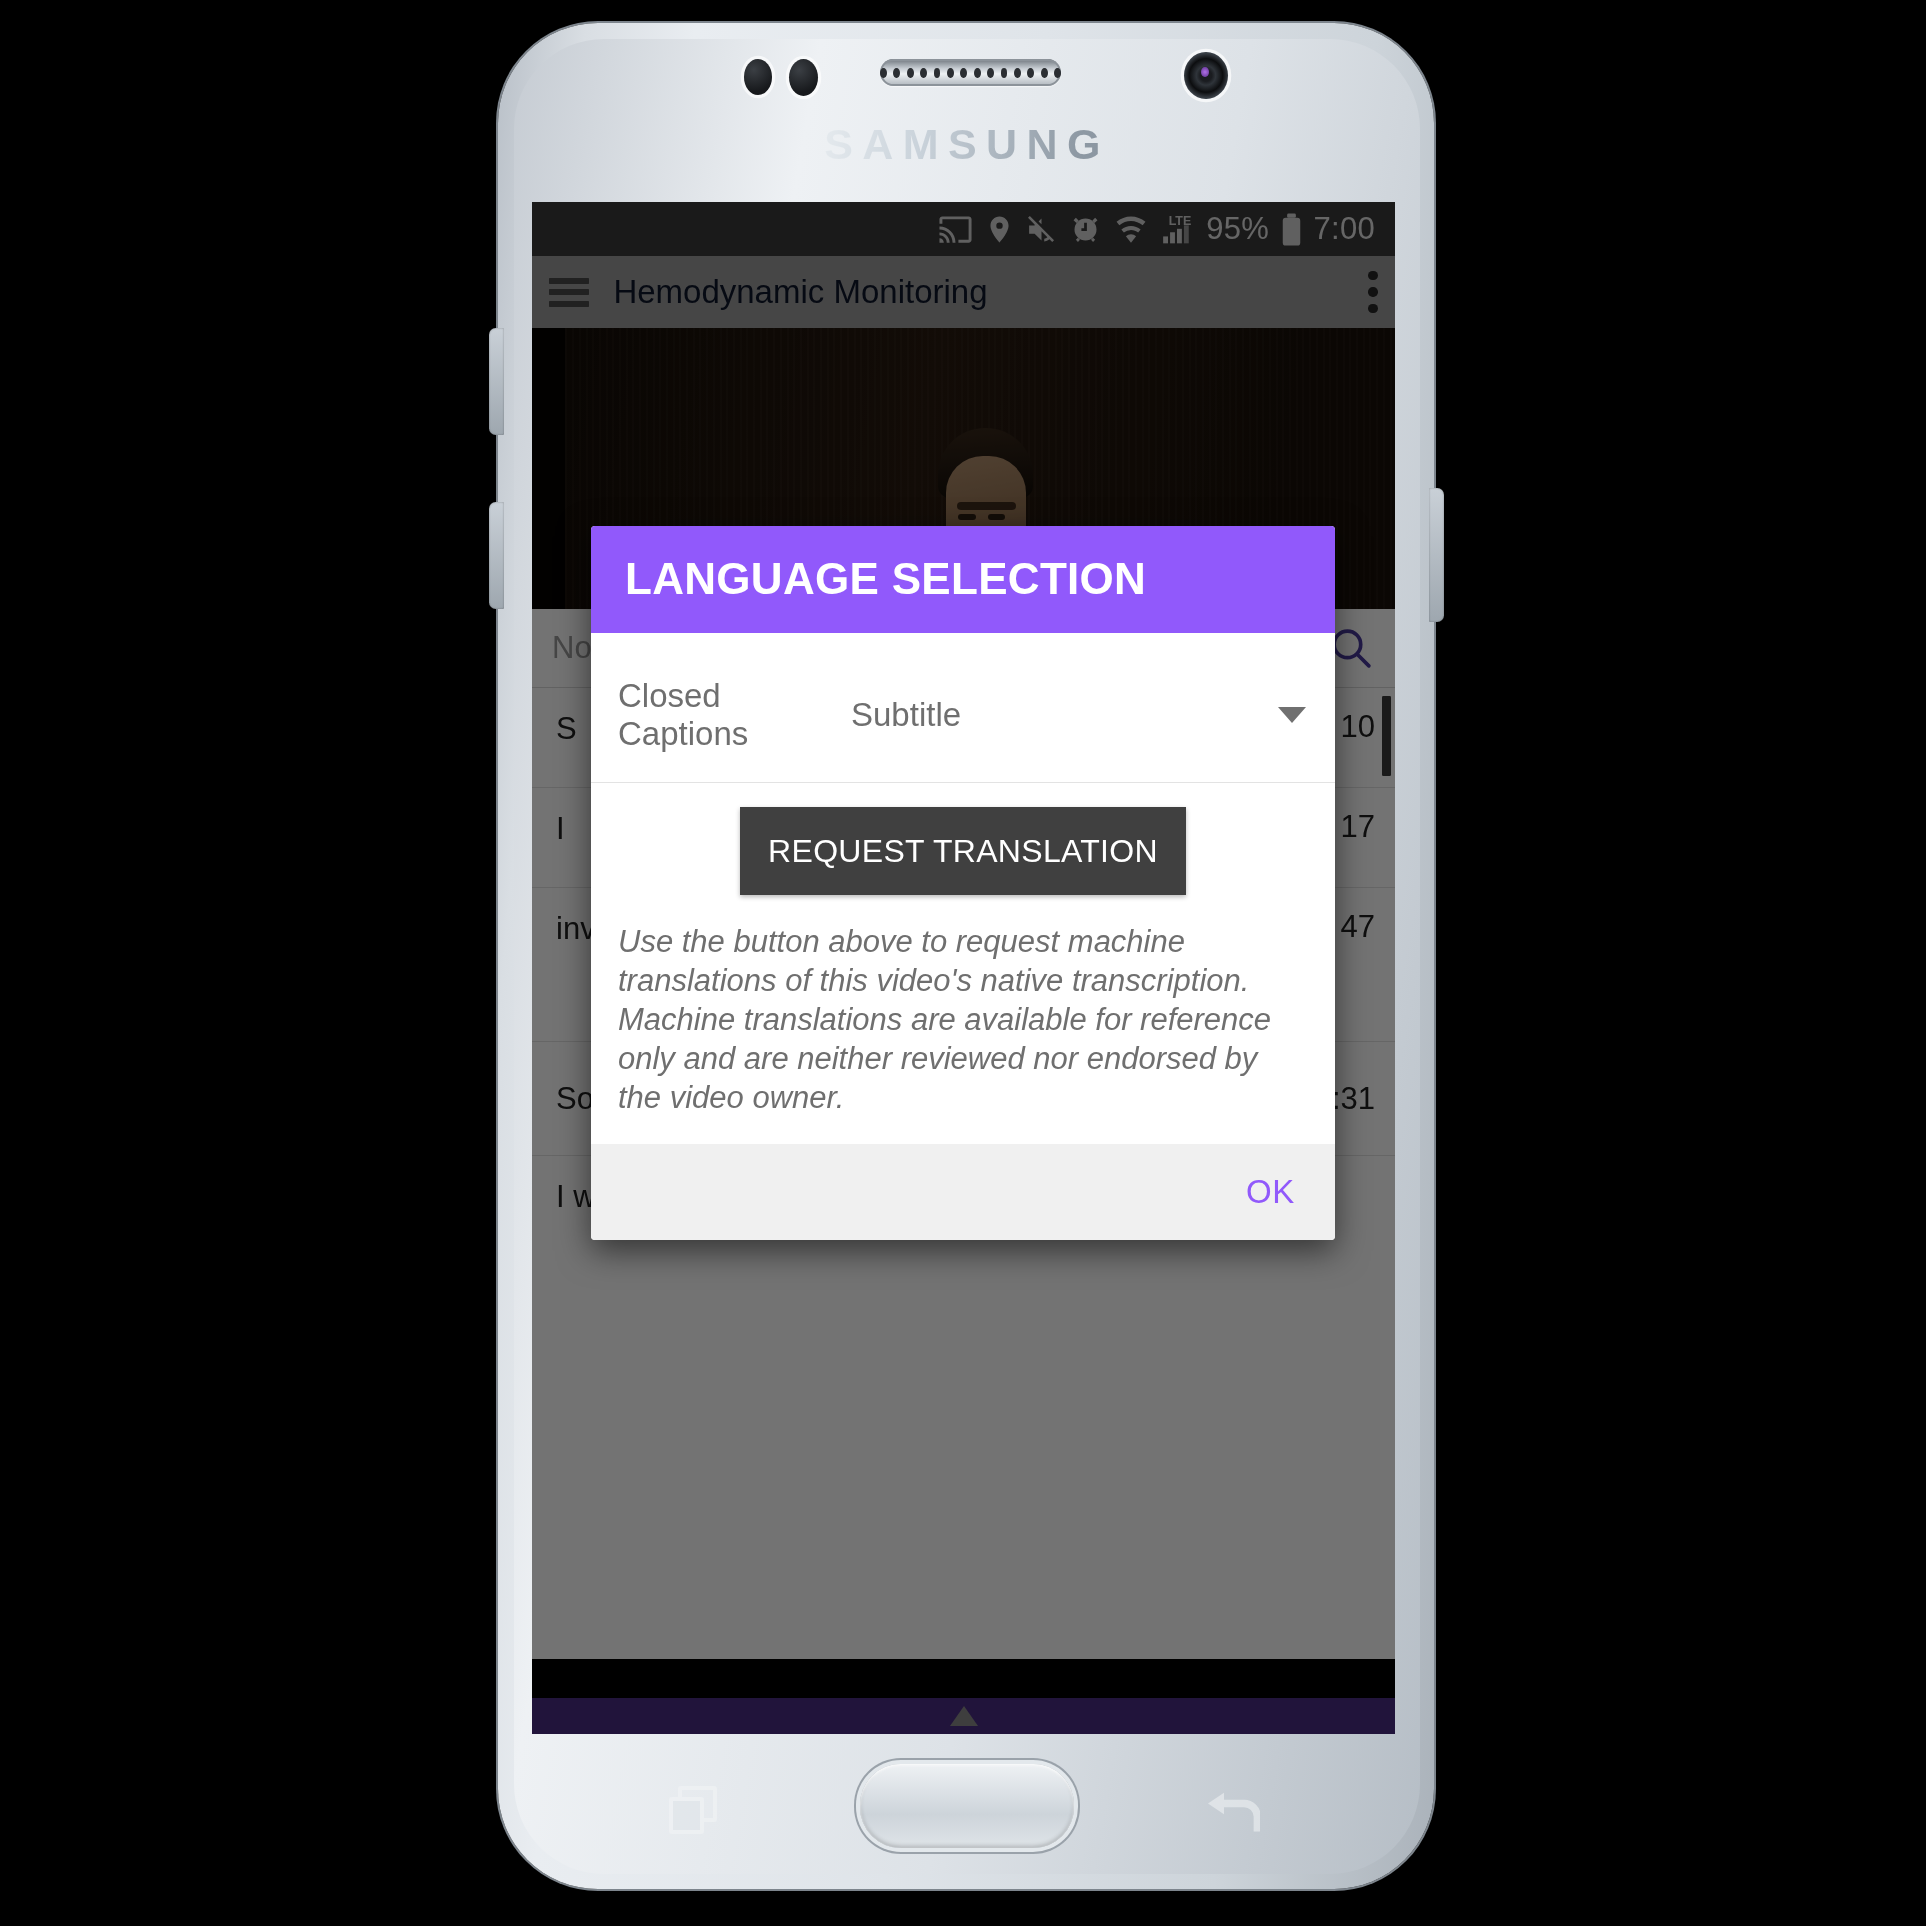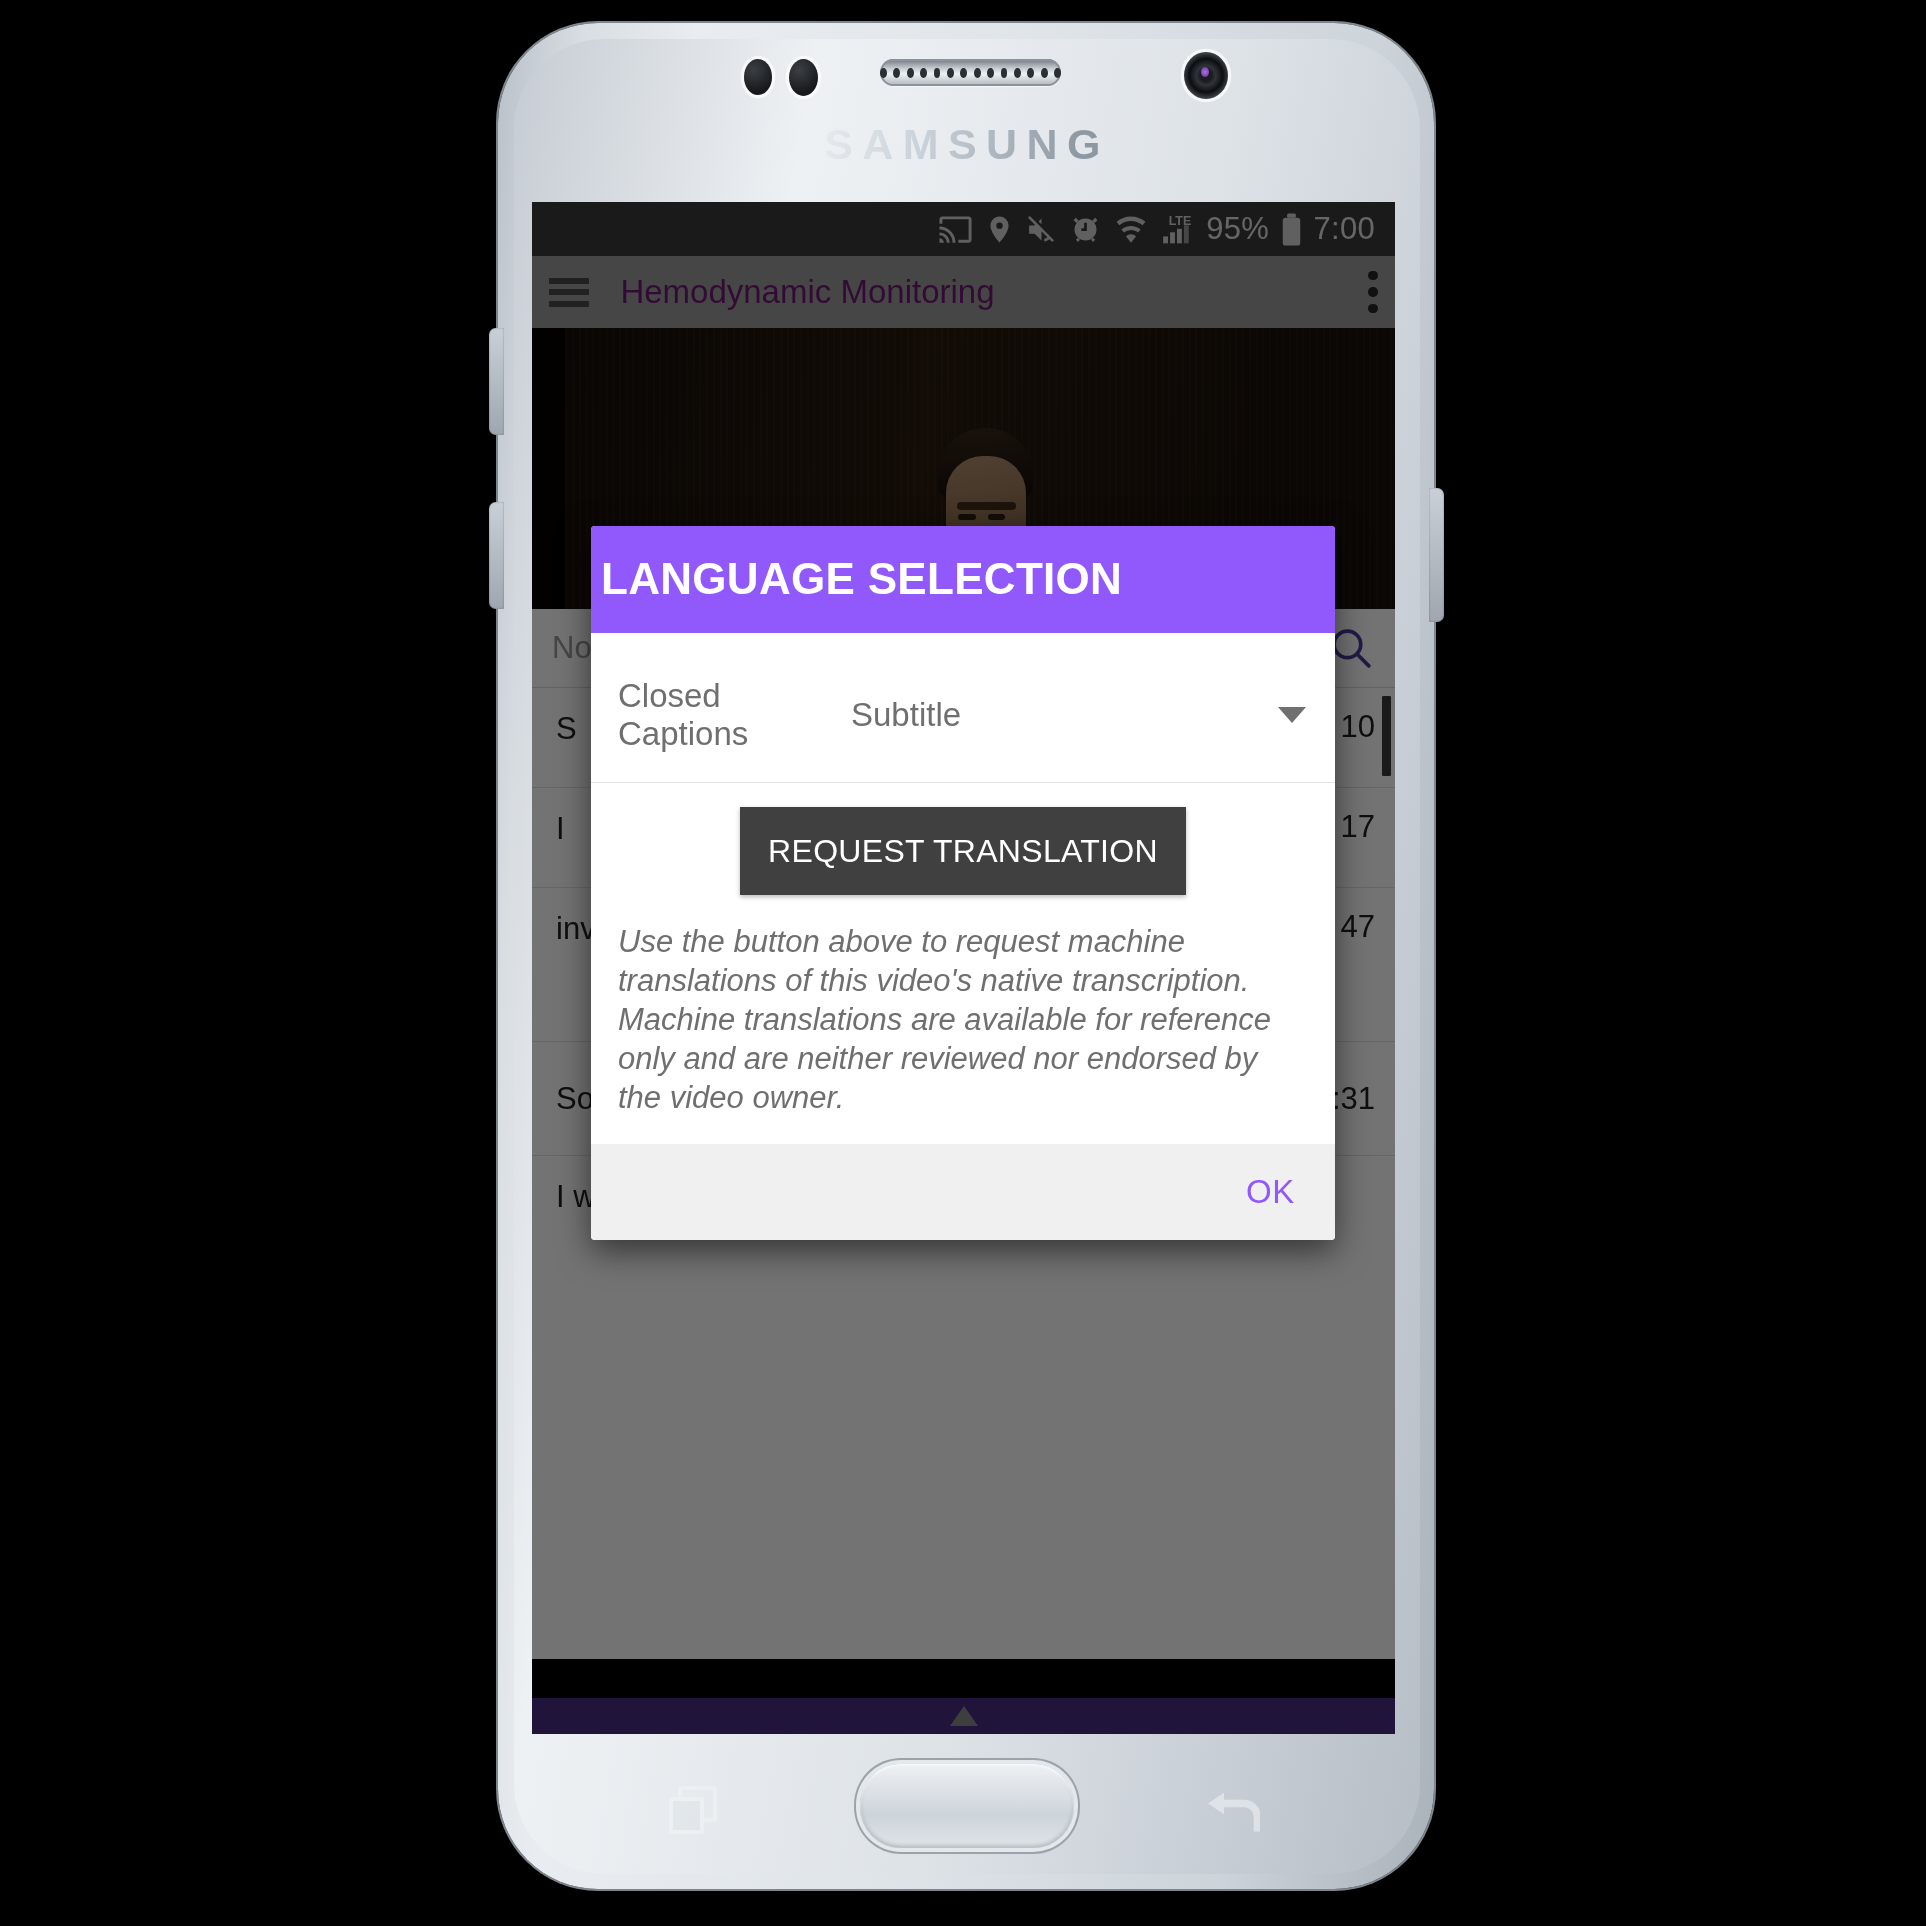--- a/index.html
+++ b/index.html
@@ -102,21 +102,21 @@
   .statusbar svg { display: block; }
   .sb-text { color: #e2e2e2; font-size: 31px; font-weight: 400; letter-spacing: 0.3px; }
 
   
   .appbar {
     position: relative; height: 72px; background: #9c9c9c;
     display: flex; align-items: center; padding: 0 17.4px;
   }
   .hamburger { width: 40px; height: 29px; display:flex; flex-direction:column; justify-content:space-between; cursor:pointer; }
   .hamburger i { display:block; height: 6px; background:#4a4a4a; border-radius:0.7px; }
-  .appbar-title { margin-left: 31px; font-size: 33px; color: #701a75; font-weight: 400; }
+  .appbar-title { margin-left: 24px; font-size: 33px; color: #0f172a; font-weight: 400; }
   .overflow-dots { margin-left:auto; width: 9.4px; display:flex; flex-direction:column; gap:7.4px; cursor:pointer; }
   .overflow-dots i { display:block; width: 9.4px; height: 9.4px; border-radius: 50%; background:#262626; }
 
   
   .video-area {
     position: relative; height: 281px; overflow: hidden;
     background: linear-gradient(180deg,#0a0705 0%,#120c07 10%,#1d1309 40%,#241810 75%,#0f0a06 100%);
   }
   .video-wall {
     position:absolute; inset:0;
@@ -176,21 +176,21 @@
   .scrim { position: absolute; inset: 0; background: rgba(0,0,0,.55); }
 
   
   .dialog {
     position: absolute; left: 59px; top: 324px; width: 744px;
     background: #fff; border-radius: 4px;
     box-shadow: 0 10.7px 33px rgba(0,0,0,.55);
     overflow: hidden;
   }
   .dlg-header {
-    background: #9159fb; padding: 28px 27px 29px 10px;
+    background: #9159fb; padding: 28px 27px 29px 34px;
   }
   .dlg-title { color:#fff; font-size: 44px; font-weight: 700; letter-spacing: 0.3px; }
   .dlg-body { padding: 0; }
   .dlg-row {
     display: flex; align-items: center;
     padding: 44px 29px 29px 27px; min-height: 114px;
   }
   .dlg-row .lbl { font-size: 33px; color: #6f6f6f; width: 221px; }
   .dlg-row .val { font-size: 33px; color: #6f6f6f; margin-left: 12px; }
   .dlg-row .spacer { flex: 1; }

